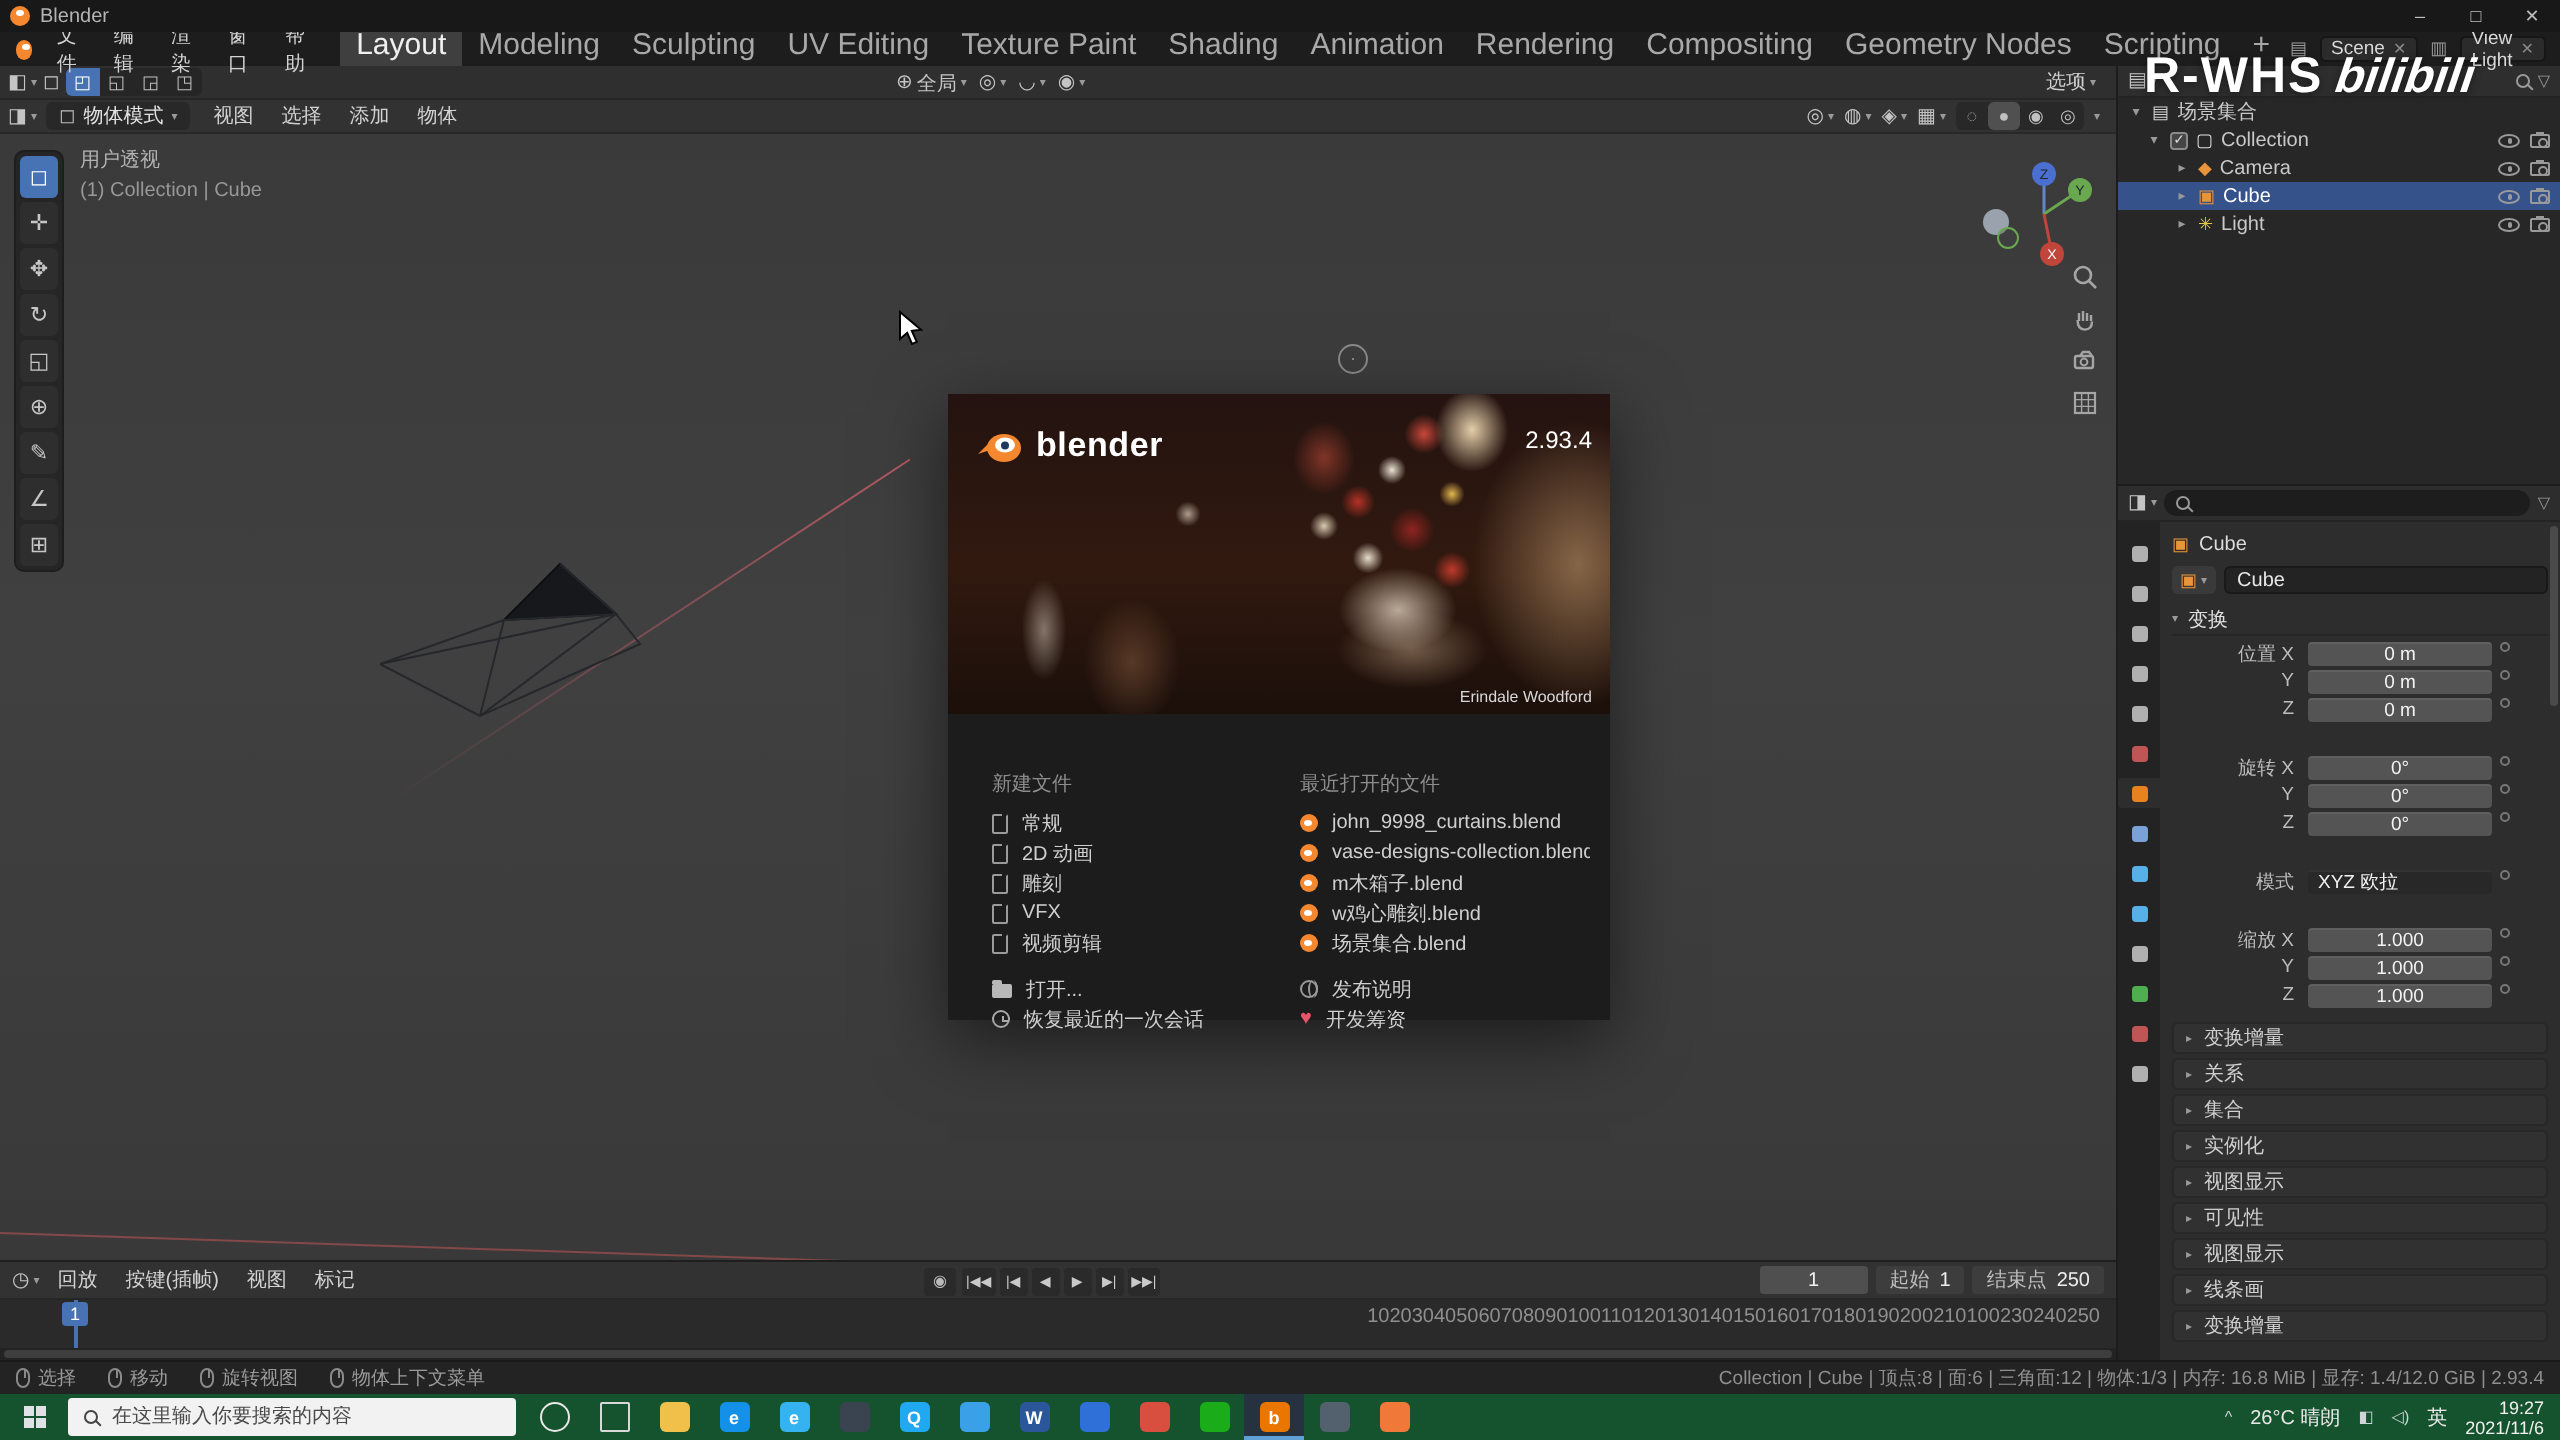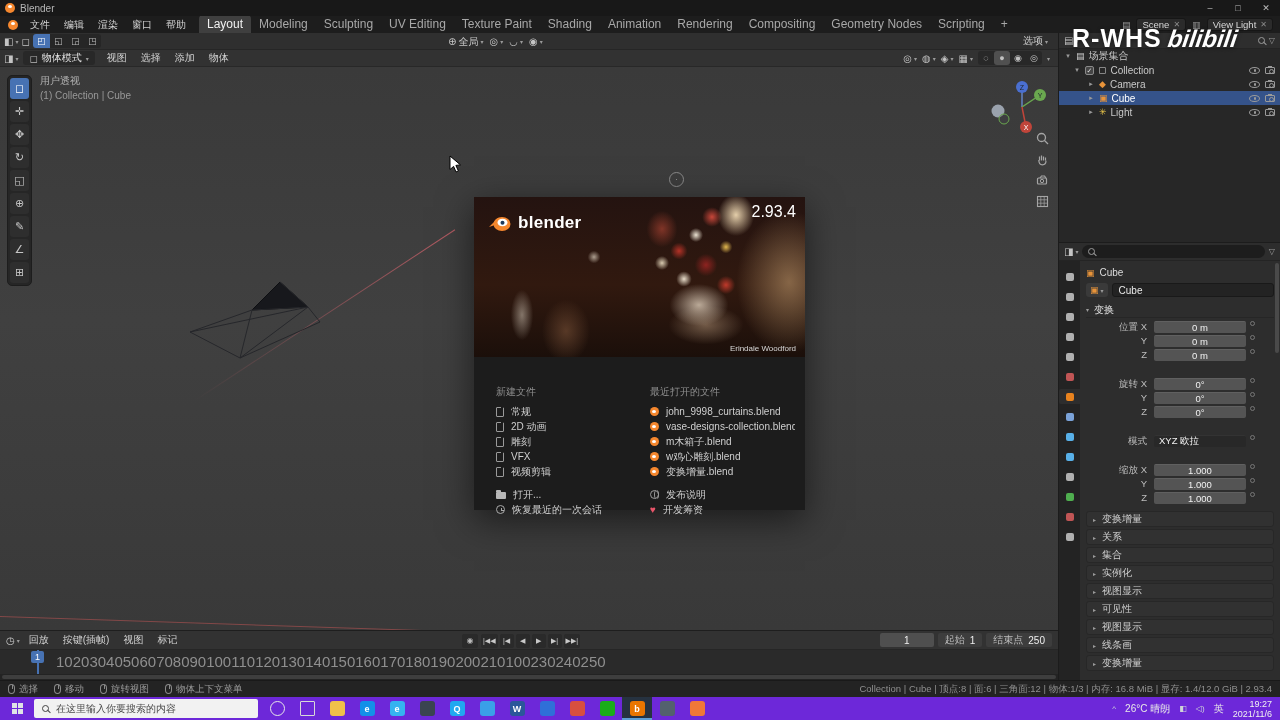--- a/index.html
+++ b/index.html
@@ -11,21 +11,21 @@
   .app-dot{width:10px;height:10px;border-radius:50%;background:#f5872e;margin:0 5px;position:relative}
   .app-dot::after{content:"";position:absolute;left:2.5px;top:2px;width:4px;height:3px;border-radius:50%;background:#fff}
   .tb-title{font-size:10px;color:#b4b4b4}
   .win-controls{margin-left:auto;display:flex;height:100%}
   .win-btn{width:28px;height:100%;display:flex;align-items:center;justify-content:center;color:#bdbdbd;font-size:9px}
 
   
   #menubar{position:absolute;left:0;top:16px;width:1280px;height:17px;background:#1d1d1d;display:flex;align-items:center;padding:0 3px;z-index:9}
   .menu-item{padding:0 7px;font-size:10px;color:#d2d2d2}
   .ws-tabs{display:flex;margin-left:6px;height:100%;align-items:flex-end}
-  .ws-tab{padding:2px 8px 2px;font-size:12px;color:#a8a8a8;border-radius:4px 4px 0 0;white-space:nowrap}
+  .ws-tab{padding:2px 8px 2px;font-size:15px;color:#a8a8a8;border-radius:4px 4px 0 0;white-space:nowrap}
   .ws-tab.active{background:#3f3f3f;color:#f0f0f0}
   .sv-group{margin-left:auto;display:flex;align-items:center;gap:4px;padding-right:4px}
   .mini-ico{color:#9a9a9a;font-size:9px;padding:0 2px}
   .sv-widget{display:flex;align-items:center;gap:4px;height:13px;padding:0 5px;background:#2b2b2b;border:1px solid #161616;border-radius:3px;color:#d8d8d8;font-size:9.5px}
   .sv-x{color:#8a8a8a;font-size:8px}
 
   
   #toolrow{position:absolute;left:0;top:33px;width:1058px;height:17px;background:#2f2f2f;border-bottom:1px solid #262626;display:flex;align-items:center;padding:0 4px;gap:3px}
   .seg{display:flex;background:#262626;border-radius:3px;overflow:hidden}
   .seg-btn{width:17px;height:14px;display:flex;align-items:center;justify-content:center;color:#bdbdbd;font-size:9px}
@@ -82,21 +82,21 @@
     radial-gradient(11px 11px at 210px 82px, #e8ddca, transparent 70%),
     radial-gradient(13px 13px at 252px 88px, #c0392b, transparent 70%),
     radial-gradient(10px 10px at 188px 66px, #d8cab0, transparent 70%),
     radial-gradient(22px 26px at 188px 32px, rgba(150,60,45,.8), transparent 70%),
     radial-gradient(42px 30px at 225px 108px, rgba(222,206,186,.8), transparent 70%),
     radial-gradient(50px 26px at 232px 128px, rgba(188,158,128,.5), transparent 75%),
     radial-gradient(16px 36px at 48px 118px, rgba(222,212,196,.5), transparent 70%),
     radial-gradient(32px 42px at 92px 134px, rgba(122,82,56,.6), transparent 75%),
     radial-gradient(9px 9px at 120px 60px, rgba(226,214,196,.7), transparent 70%),
     linear-gradient(180deg,#241310 0%,#31190f 55%,#1b0f0a 100%)}
-  .splash-version{position:absolute;right:9px;top:6px;color:#fff;font-size:16px}
+  .splash-version{position:absolute;right:9px;top:16px;color:#fff;font-size:12px}
   .splash-logo{position:absolute;left:14px;top:16px;display:flex;align-items:center;gap:6px}
   .splash-word{color:#fff;font-size:17px;font-weight:700;letter-spacing:.3px}
   .splash-credit{position:absolute;right:9px;bottom:4px;color:#d8d8d8;font-size:8px}
   .splash-body{display:flex;padding:16px 10px 0 22px;gap:24px}
   .s-col-l{width:130px}
   .s-col-r{flex:1;min-width:0}
   .col-h{color:#8d8d8d;font-size:10px;margin:12px 0 5px}
   .s-item{display:flex;gap:7px;align-items:center;height:15px;color:#cfcfcf;font-size:10px;white-space:nowrap;overflow:hidden}
   .s-gap{height:8px}
 
@@ -173,33 +173,33 @@
   #timeline{position:absolute;left:0;top:630px;width:1058px;height:50px;background:#2b2b2b;border-top:1px solid #1e1e1e}
   .tl-head{position:relative;height:19px;display:flex;align-items:center;gap:2px;padding:0 6px;background:#323232;border-bottom:1px solid #262626}
   .tl-center{position:absolute;left:462px;top:0;height:19px;display:flex;align-items:center;gap:3px}
   .pb-btn{min-width:14px;height:14px;display:flex;align-items:center;justify-content:center;color:#c9c9c9;font-size:7px;background:#2a2a2a;border-radius:2px;padding:0 2px}
   .autokey{width:16px;height:14px;display:flex;align-items:center;justify-content:center;background:#2a2a2a;border-radius:2px;color:#bbb;font-size:8px}
   .tl-right{margin-left:auto;display:flex;gap:4px;align-items:center}
   .frame-field{width:54px;height:14px;background:#4f4f4f;border-radius:2px;display:flex;align-items:center;justify-content:center;color:#f0f0f0}
   .range-field{height:14px;background:#3d3d3d;border-radius:2px;display:flex;align-items:center;gap:5px;padding:0 7px;color:#bdbdbd}
   .range-field b{color:#eee;font-weight:400}
   .tl-ruler{position:relative;height:30px;background:#2a2a2a}
-  .ruler-flex{position:absolute;left:56px;right:8px;top:3px;display:flex;justify-content:flex-start;color:#8f8f8f;font-size:15px}
+  .ruler-flex{position:absolute;left:56px;right:8px;top:3px;display:flex;justify-content:flex-end;color:#8f8f8f;font-size:10px}
   .playhead{position:absolute;left:37px;top:0;width:2px;height:24px;background:#4772b3}
   .ph-badge{position:absolute;left:31px;top:1px;background:#4772b3;color:#fff;font-size:9px;padding:0 4px;border-radius:2px;height:12px;line-height:12px}
   .tl-scroll{position:absolute;left:0;right:0;bottom:0;height:6px;background:#232323}
   .tl-scroll i{display:block;margin:1px 2px;height:4px;background:#3e3e3e;border-radius:2px}
 
   
   #statusbar{position:absolute;left:0;top:680px;width:1280px;height:17px;background:#232323;border-top:1px solid #191919;display:flex;align-items:center;padding:0 8px;gap:16px;font-size:9.5px;color:#9a9a9a}
   .hint{display:flex;align-items:center;gap:4px}
   .sb-info{margin-left:auto;color:#8f8f8f;white-space:nowrap}
 
   
-  #taskbar{position:absolute;left:0;top:697px;width:1280px;height:23px;background:#6d28d9;display:flex;align-items:center;z-index:10}
+  #taskbar{position:absolute;left:0;top:697px;width:1280px;height:23px;background:#14532d;display:flex;align-items:center;z-index:10}
   .tb-start{width:34px;height:100%;display:flex;align-items:center;justify-content:center}
   .win-logo{display:grid;grid-template-columns:5px 5px;grid-gap:1px}
   .win-logo i{width:5px;height:5px;background:#dfe3e6}
   .tb-search{width:224px;height:19px;background:#f2f2f2;border-radius:2px;display:flex;align-items:center;gap:7px;padding:0 8px;margin-right:4px}
   .tb-search .ic-search{border-color:#444}
   .tb-search .ic-search::after{background:#444}
   .tb-search input{border:none;outline:none;background:transparent;flex:1;font-size:10px;color:#333}
   .tb-search input::placeholder{color:#4a4a4a}
   .tb-ico{width:30px;height:100%;display:flex;align-items:center;justify-content:center}
   .tb-ico.active{background:#263240;box-shadow:inset 0 -2px 0 #5f9fd4}
@@ -476,21 +476,21 @@
               <div class="s-item">
                 <span class="ic-blend"></span>
                 <span>m木箱子.blend</span>
               </div>
               <div class="s-item">
                 <span class="ic-blend"></span>
                 <span>w鸡心雕刻.blend</span>
               </div>
               <div class="s-item">
                 <span class="ic-blend"></span>
-                <span>变换增量.blend</span>
+                <span>场景集合.blend</span>
               </div>
             </div>
           <div class="s-gap"></div>
           <div class="s-item">
               <span class="ic-globe"></span>
               <span>发布说明</span>
             </div>
           <div class="s-item">
               <span class="ic-heart">♥</span>
               <span>开发筹资</span>

